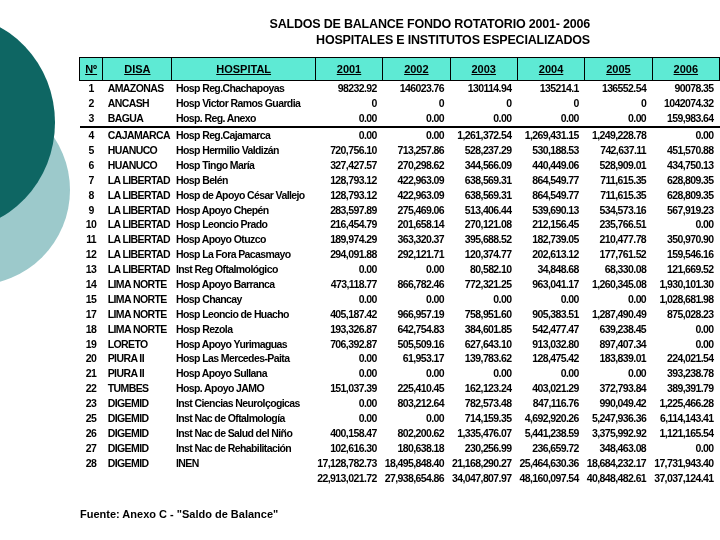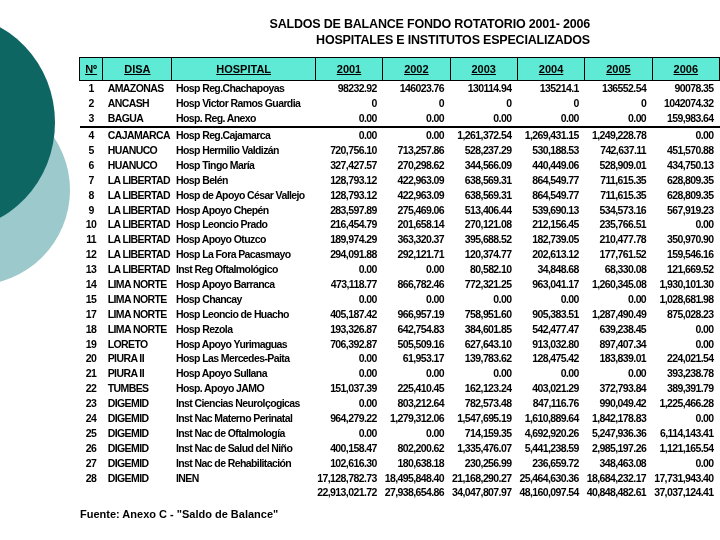--- a/index.html
+++ b/index.html
@@ -280,50 +280,39 @@
         <td class="disa">DIGEMID</td>
         <td class="hosp">Inst Ciencias Neurolçogicas</td>
         <td class="num">0.00</td>
         <td class="num">803,212.64</td>
         <td class="num">782,573.48</td>
         <td class="num">847,116.76</td>
         <td class="num">990,049.42</td>
         <td class="num">1,225,466.28</td>
       </tr>
       <tr>
-        <td class="n">24</td>
-        <td class="disa">DIGEMID</td>
-        <td class="hosp">Inst Nac Materno Perinatal</td>
-        <td class="num">964,279.22</td>
-        <td class="num">1,279,312.06</td>
-        <td class="num">1,547,695.19</td>
-        <td class="num">1,610,889.64</td>
-        <td class="num">1,842,178.83</td>
-        <td class="num">0.00</td>
-      </tr>
-      <tr>
         <td class="n">25</td>
         <td class="disa">DIGEMID</td>
         <td class="hosp">Inst Nac de Oftalmología</td>
         <td class="num">0.00</td>
         <td class="num">0.00</td>
         <td class="num">714,159.35</td>
         <td class="num">4,692,920.26</td>
         <td class="num">5,247,936.36</td>
         <td class="num">6,114,143.41</td>
       </tr>
       <tr>
         <td class="n">26</td>
         <td class="disa">DIGEMID</td>
         <td class="hosp">Inst Nac de Salud del Niño</td>
         <td class="num">400,158.47</td>
         <td class="num">802,200.62</td>
         <td class="num">1,335,476.07</td>
         <td class="num">5,441,238.59</td>
-        <td class="num">2,985,197.26</td>
+        <td class="num">3,375,992.92</td>
         <td class="num">1,121,165.54</td>
       </tr>
       <tr>
         <td class="n">27</td>
         <td class="disa">DIGEMID</td>
         <td class="hosp">Inst Nac de Rehabilitación</td>
         <td class="num">102,616.30</td>
         <td class="num">180,638.18</td>
         <td class="num">230,256.99</td>
         <td class="num">236,659.72</td>

